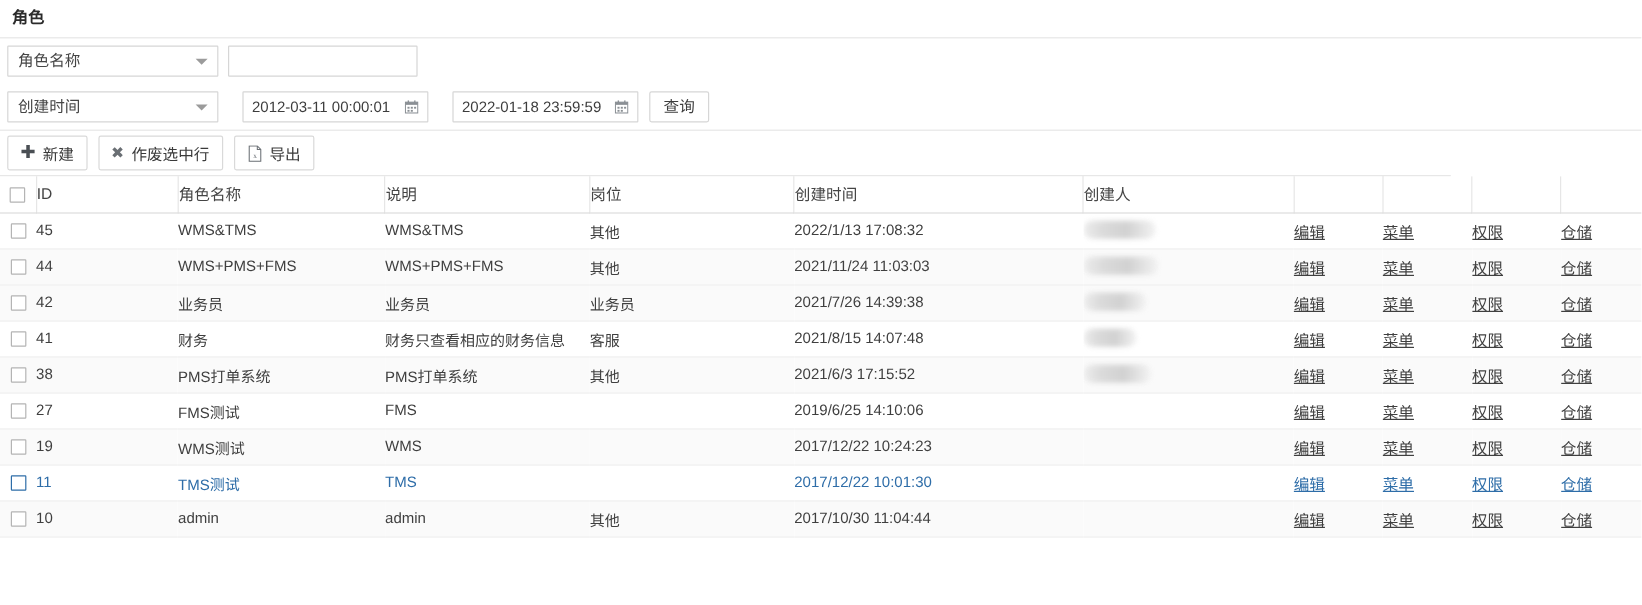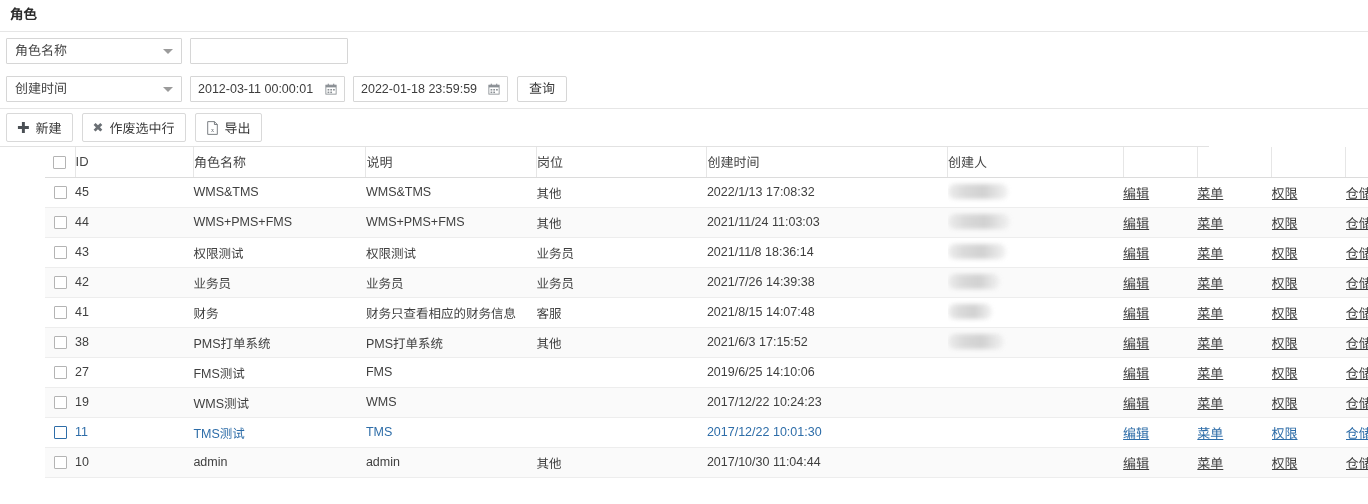--- a/index.html
+++ b/index.html
@@ -81,21 +81,21 @@
     border-radius: 1px;
   }
 
   .date-box {
     position: relative;
     width: 155px;
     height: 26px;
     border: 1px solid #d6d6d6;
     background: #ffffff;
     box-sizing: border-box;
-    margin-left: 8px;
+    margin-left: 20px;
     display: flex;
     align-items: center;
     padding-left: 7px;
     border-radius: 1px;
   }
   .date-box .date-val {
     font-size: 12.5px;
     color: #3d3d3d;
     line-height: 24px;
   }
@@ -166,21 +166,20 @@
     font-weight: bold;
     line-height: 1;
     color: #6a6f74;
   }
 
   
   .grid {
     border-top: 1px solid #e2e2e2;
     width: 1209px;
     box-sizing: border-box;
-    padding-left: 45px;
   }
   table.grid-table {
     border-collapse: collapse;
     width: 1368px;
     table-layout: fixed;
   }
   table.grid-table th,
   table.grid-table td {
     text-align: left;
     font-weight: normal;
@@ -419,37 +418,20 @@
           <td class="col-author">
             <span class="blob-wrap">
               <span class="blob" style="width:62px"></span>
             </span>
           </td>
           <td class="act-cell col-act"><span class="act-link">编辑</span></td>
           <td class="act-cell col-act"><span class="act-link">菜单</span></td>
           <td class="act-cell col-act"><span class="act-link">权限</span></td>
           <td class="act-cell col-act-last"><span class="act-link">仓储</span></td>
         </tr>
-        <tr class="odd">
-          <td class="col-check"><span class="cb"></span></td>
-          <td class="col-id">43</td>
-          <td class="col-name">权限测试</td>
-          <td class="col-desc">权限测试</td>
-          <td class="col-post">业务员</td>
-          <td class="col-time">2021/11/8 18:36:14</td>
-          <td class="col-author">
-            <span class="blob-wrap">
-              <span class="blob" style="width:58px"></span>
-            </span>
-          </td>
-          <td class="act-cell col-act"><span class="act-link">编辑</span></td>
-          <td class="act-cell col-act"><span class="act-link">菜单</span></td>
-          <td class="act-cell col-act"><span class="act-link">权限</span></td>
-          <td class="act-cell col-act-last"><span class="act-link">仓储</span></td>
-        </tr>
         <tr class="even">
           <td class="col-check"><span class="cb"></span></td>
           <td class="col-id">42</td>
           <td class="col-name">业务员</td>
           <td class="col-desc">业务员</td>
           <td class="col-post">业务员</td>
           <td class="col-time">2021/7/26 14:39:38</td>
           <td class="col-author">
             <span class="blob-wrap">
               <span class="blob" style="width:52px"></span>

